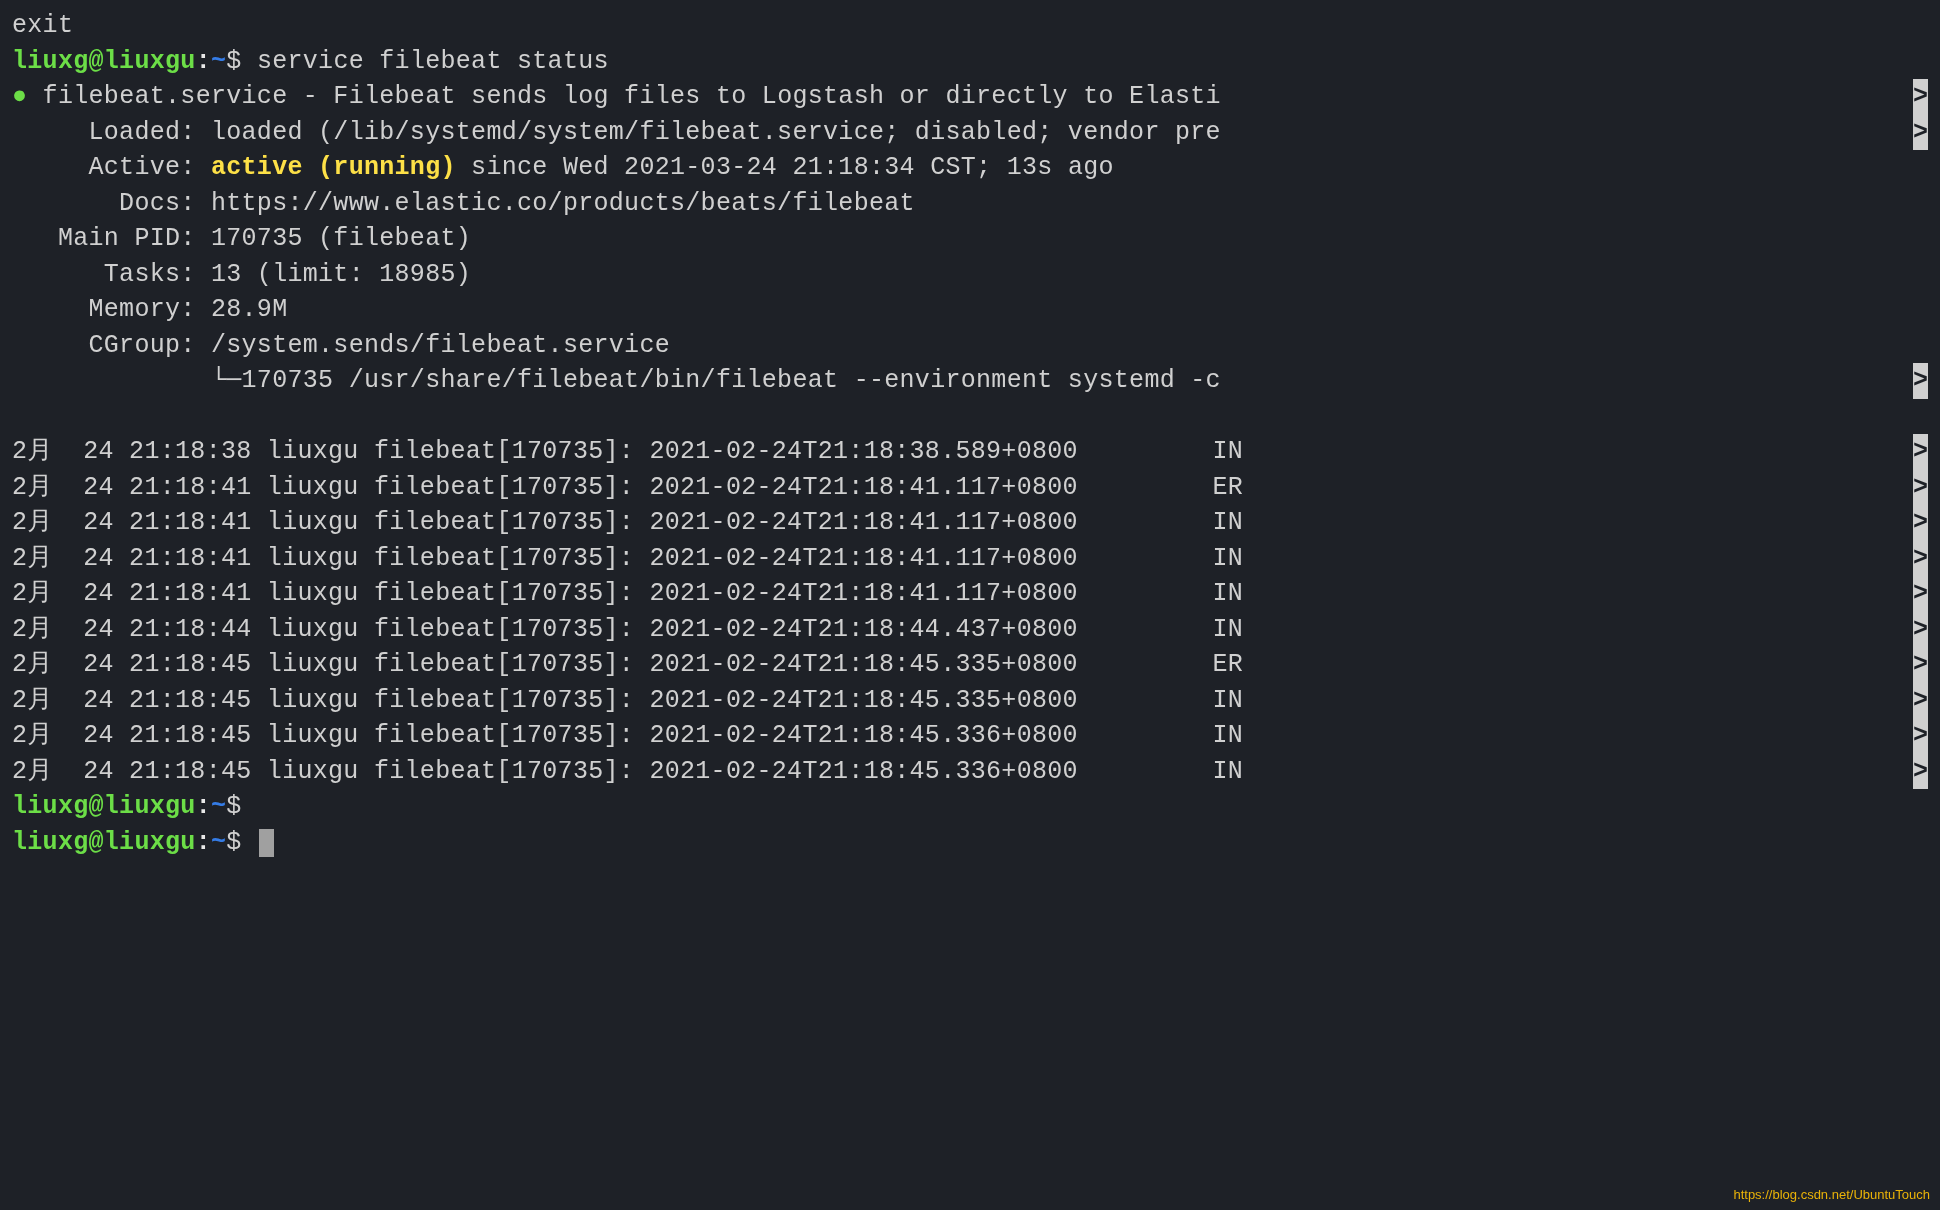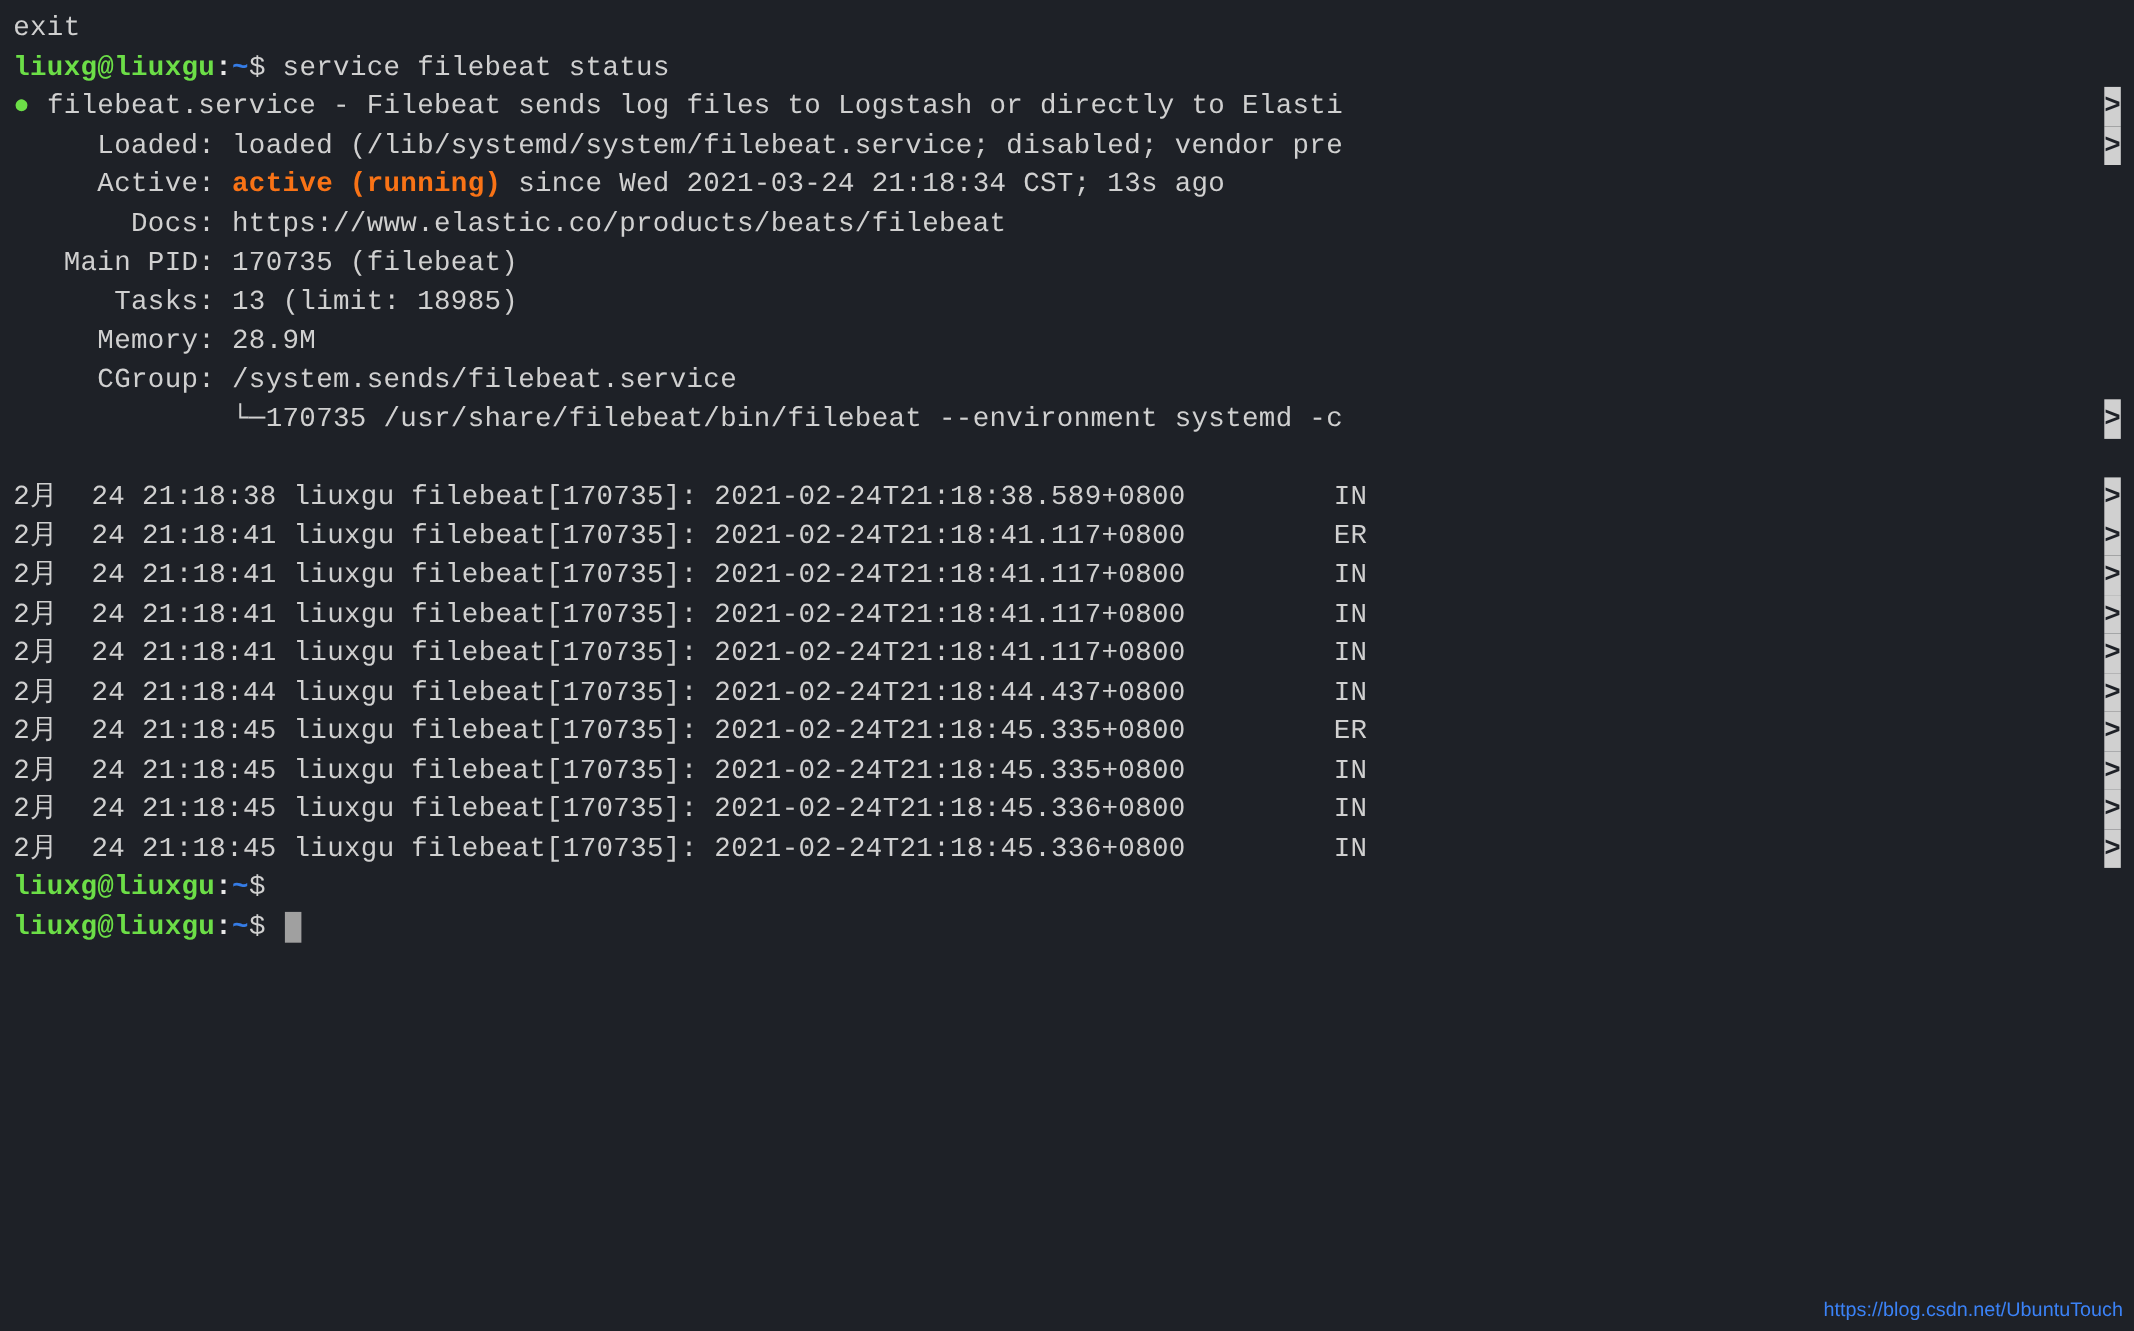--- a/index.html
+++ b/index.html
@@ -30,21 +30,21 @@
     }
     .blue-bold {
       color: #357ce6;
       font-weight: bold;
     }
     .white-bold {
       color: #e8e8e8;
       font-weight: bold;
     }
     .green-text {
-      color: #f97316;
+      color: #fde047;
       font-weight: bold;
     }
     .normal {
       color: #d0d0d0;
     }
     .bullet {
       color: #6cde47;
     }
     .overflow-marker {
       display: inline-block;
@@ -61,22 +61,22 @@
       width: 15px;
       height: 28px;
       background-color: #a0a0a0;
       vertical-align: text-bottom;
       margin-left: 2px;
     }
     .watermark {
       position: absolute;
       bottom: 6px;
       right: 10px;
-      font-size: 18px;
-      color: #3b82f6;
+      font-size: 13px;
+      color: #eab308;
       font-family: Arial, sans-serif;
       letter-spacing: 0;
     }
     .log-body {
       display: inline-block;
       min-width: 1078px;
     }
     .log-tag {
       display: inline-block;
       text-align: right;

